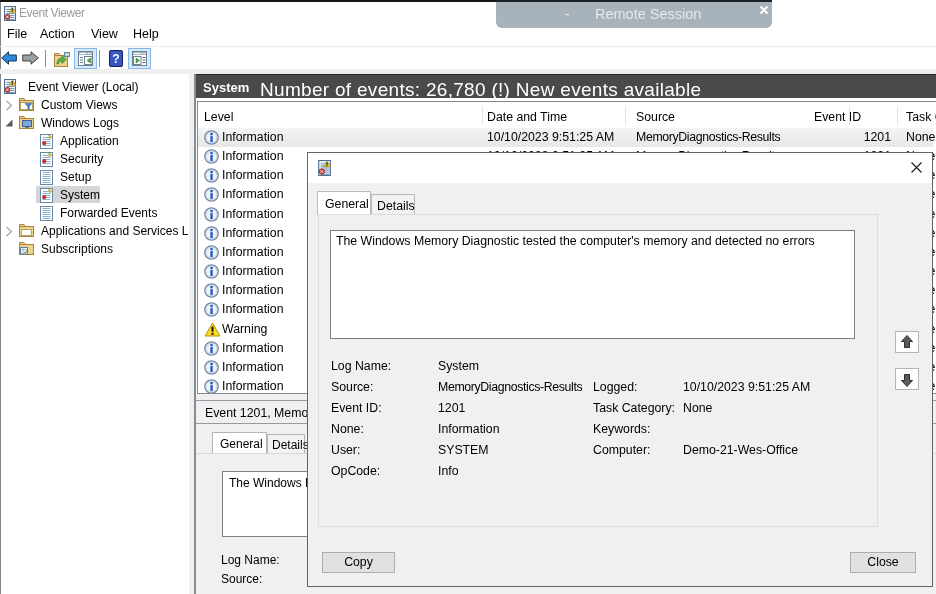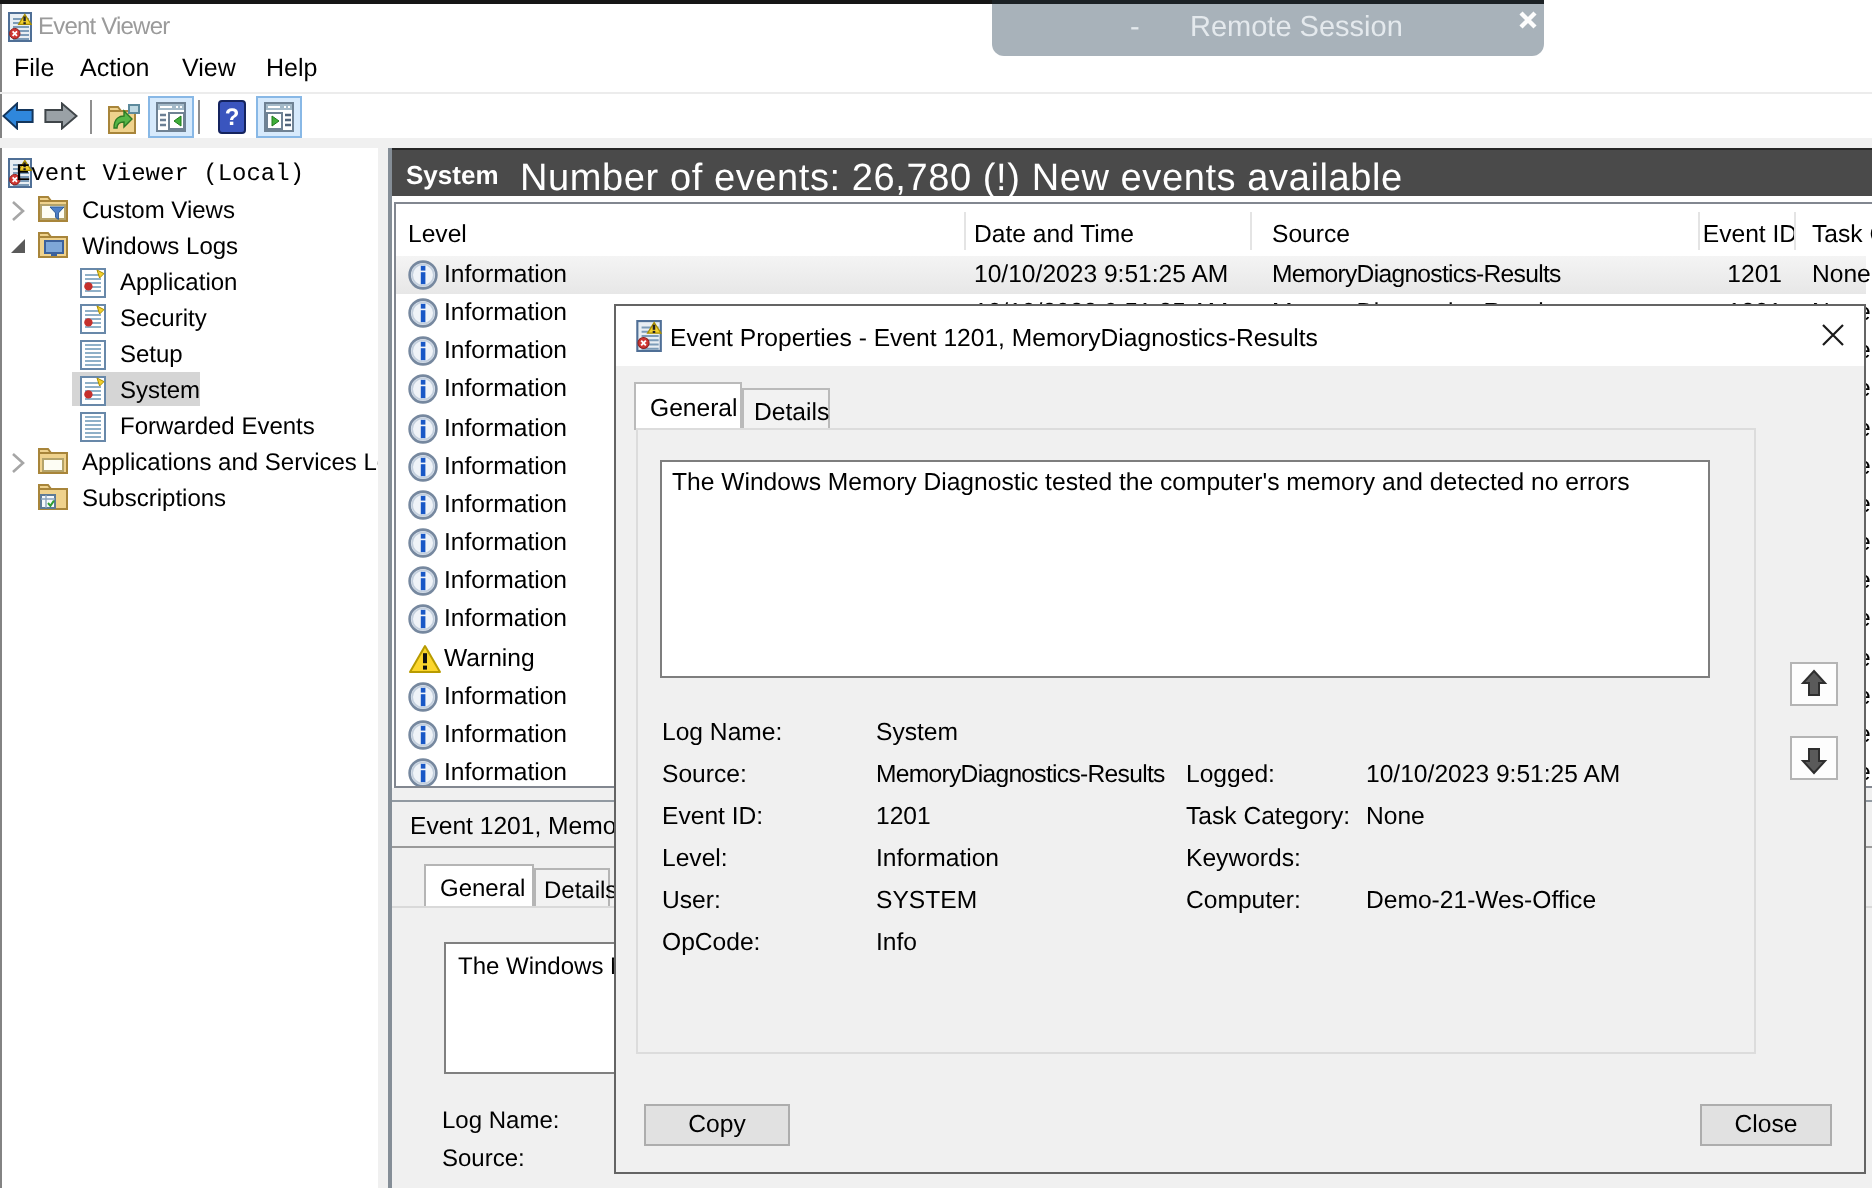--- a/index.html
+++ b/index.html
@@ -99,21 +99,21 @@
     <svg width="13" height="15" viewBox="0 0 13 15">
       <rect x="1.5" y="0.5" width="11" height="14" fill="#e8eef3" stroke="#4f6f96"></rect>
       <path d="M3.5 3.5h8M3.5 5.5h8M3.5 7.5h8M3.5 9.5h8M3.5 11.5h8M3.5 13.5h8" stroke="#7d9cb8"></path>
       <path d="M9.4 1.2 L12.6 6.2 L6.3 6.2 Z" fill="#f2cf2e" stroke="#a98e00" stroke-width="0.6"></path>
       <rect x="8.7" y="2.2" width="1.2" height="2.4" fill="#222"></rect>
         <rect x="8.7" y="5.1" width="1.2" height="1" fill="#222"></rect>
       <circle cx="4.4" cy="10.8" r="2.6" fill="#cf3732" stroke="#8e1f1c" stroke-width="0.5"></circle>
       <path d="M3.3 9.7 L5.5 11.9 M5.5 9.7 L3.3 11.9" stroke="#fff" stroke-width="0.9"></path>
     </svg>
   </div>
-  <div class="abs" style="left:7px;top:6px;font-family:Liberation Mono, monospace;">Event Viewer (Local)</div>
+  <div class="abs" style="left:27px;top:6px;">Event Viewer (Local)</div>
 
   <svg class="abs" style="left:4px;top:26px;" width="8" height="11" viewBox="0 0 8 11">
       <path d="M1.5 1 L6.5 5.5 L1.5 10" fill="none" stroke="#a6a6a6" stroke-width="1.3"></path>
     </svg>
   <div class="abs" style="left:18px;top:24px;">
     <svg width="16" height="13" viewBox="0 0 16 13">
       <rect x="0.5" y="2.5" width="14" height="10" fill="#efd28d" stroke="#a8853a"></rect>
       <path d="M0.5 2.5 L0.5 0.5 L5 0.5 L6.5 2.5 Z" fill="#efd28d" stroke="#a8853a"></path>
       <rect x="1.5" y="4.5" width="12" height="7" fill="#fdfdf4" stroke="#b4a36a"></rect>
       <path d="M6 5.5 h7 l-2.8 3 v3.2 l-1.4 -1 v-2.2 Z" fill="#4f81c8" stroke="#2c5a96" stroke-width="0.5"></path>
@@ -197,21 +197,21 @@
 <div class="abs" style="left:196px;top:74px;width:740px;height:24px;background:#4a4a4a;border-top:1px solid #262626;color:#fff;">
   <span style="position:absolute;left:7px;top:5px;font-size:13px;font-weight:bold;">System</span>
   <span style="position:absolute;left:64px;top:4px;font-size:19px;letter-spacing:0.3px;">Number of events: 26,780 (!) New events available</span>
 </div>
 
 <div id="table" class="abs" style="left:197px;top:101px;width:745px;height:293px;background:#fff;border:1px solid #828790;overflow:hidden;font-size:12.3px;">
 
   <div class="abs" style="left:6px;top:8px;">Level</div>
   <div class="abs" style="left:289px;top:8px;">Date and Time</div>
   <div class="abs" style="left:438px;top:8px;">Source</div>
-  <div class="abs" style="left:632px;top:8px;width:90px;text-align:center;">Event ID</div>
+  <div class="abs" style="left:616px;top:8px;width:90px;text-align:left;">Event ID</div>
   <div class="abs" style="left:708px;top:8px;white-space:nowrap;">Task Category</div>
   <div class="abs" style="left:284px;top:4px;width:1px;height:19px;background:#e4e4e4;"></div>
   <div class="abs" style="left:427px;top:4px;width:1px;height:19px;background:#e4e4e4;"></div>
   <div class="abs" style="left:651px;top:4px;width:1px;height:19px;background:#e4e4e4;"></div>
   <div class="abs" style="left:699px;top:4px;width:1px;height:19px;background:#e4e4e4;"></div>
 
   <div id="rows" class="abs" style="left:0;top:26px;width:735px;">
     <div class="row" style="background:linear-gradient(#f4f4f4,#e7e7e7);">
         <svg class="ic" width="15" height="15" viewBox="0 0 15 15">
           <circle cx="7.5" cy="7.5" r="6.7" fill="#e2e9f2" stroke="#76889f" stroke-width="1.3"></circle>
@@ -432,21 +432,20 @@
     <svg width="14" height="16" viewBox="0 0 13 15">
       <rect x="1.5" y="0.5" width="11" height="14" fill="#e8eef3" stroke="#4f6f96"></rect>
       <path d="M3.5 3.5h8M3.5 5.5h8M3.5 7.5h8M3.5 9.5h8M3.5 11.5h8M3.5 13.5h8" stroke="#7d9cb8"></path>
       <path d="M9.4 1.2 L12.6 6.2 L6.3 6.2 Z" fill="#f2cf2e" stroke="#a98e00" stroke-width="0.6"></path>
       <rect x="8.7" y="2.2" width="1.2" height="2.4" fill="#222"></rect>
         <rect x="8.7" y="5.1" width="1.2" height="1" fill="#222"></rect>
       <circle cx="4.4" cy="10.8" r="2.6" fill="#cf3732" stroke="#8e1f1c" stroke-width="0.5"></circle>
       <path d="M3.3 9.7 L5.5 11.9 M5.5 9.7 L3.3 11.9" stroke="#fff" stroke-width="0.9"></path>
     </svg>
   </div>
-  <div class="abs" style="left:27px;top:8.5px;">Event Properties - Event 1201, MemoryDiagnostics-Results</div>
   <svg class="abs" style="left:602px;top:8px;" width="13" height="13" viewBox="0 0 13 13">
     <path d="M1.5 1.5 L11.5 11.5 M11.5 1.5 L1.5 11.5" stroke="#1a1a1a" stroke-width="1.1"></path>
   </svg>
 
   <div class="abs" style="left:9px;top:38px;width:54px;height:24px;background:#fff;border:1px solid #bababa;border-bottom:none;"></div>
   <div class="abs" style="left:63px;top:41px;width:44px;height:21px;background:#f2f2f2;border:1px solid #bababa;border-bottom:none;"></div>
   <div class="abs" style="left:17px;top:44px;">General</div>
   <div class="abs" style="left:69px;top:46px;">Details</div>
 
   <div class="abs" style="left:10px;top:61px;width:560px;height:313px;border:1px solid #dcdcdc;"></div>
@@ -466,21 +465,21 @@
         <span class="abs" style="left:262px;">Logged:</span>
         <span class="abs" style="left:352px;">10/10/2023 9:51:25 AM</span>
       </div>
     <div style="position:relative;height:21px;">
         <span class="abs" style="left:0;">Event ID:</span>
         <span class="abs" style="left:107px;">1201</span>
         <span class="abs" style="left:262px;">Task Category:</span>
         <span class="abs" style="left:352px;">None</span>
       </div>
     <div style="position:relative;height:21px;">
-        <span class="abs" style="left:0;">Level:</span>
+        <span class="abs" style="left:0;">None:</span>
         <span class="abs" style="left:107px;">Information</span>
         <span class="abs" style="left:262px;">Keywords:</span>
       </div>
     <div style="position:relative;height:21px;">
         <span class="abs" style="left:0;">User:</span>
         <span class="abs" style="left:107px;">SYSTEM</span>
         <span class="abs" style="left:262px;">Computer:</span>
         <span class="abs" style="left:352px;">Demo-21-Wes-Office</span>
       </div>
     <div style="position:relative;height:21px;">

